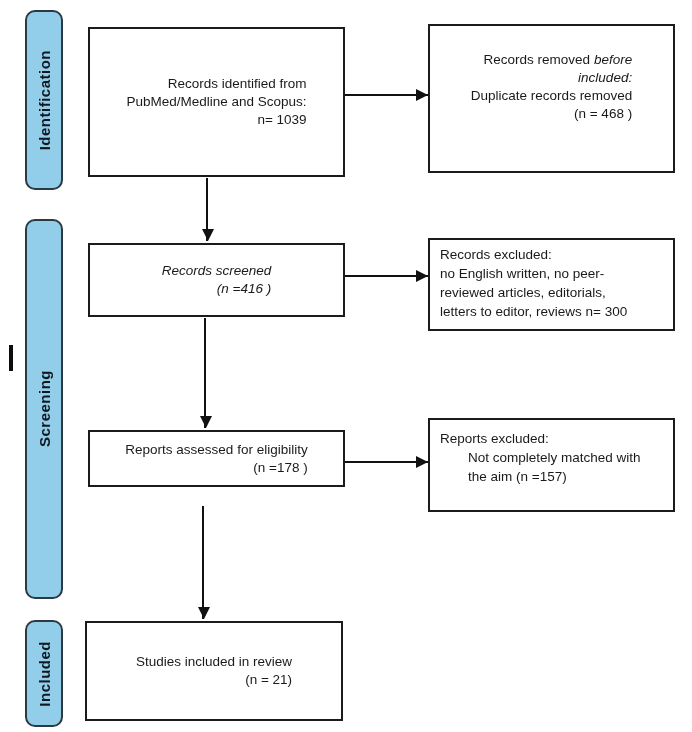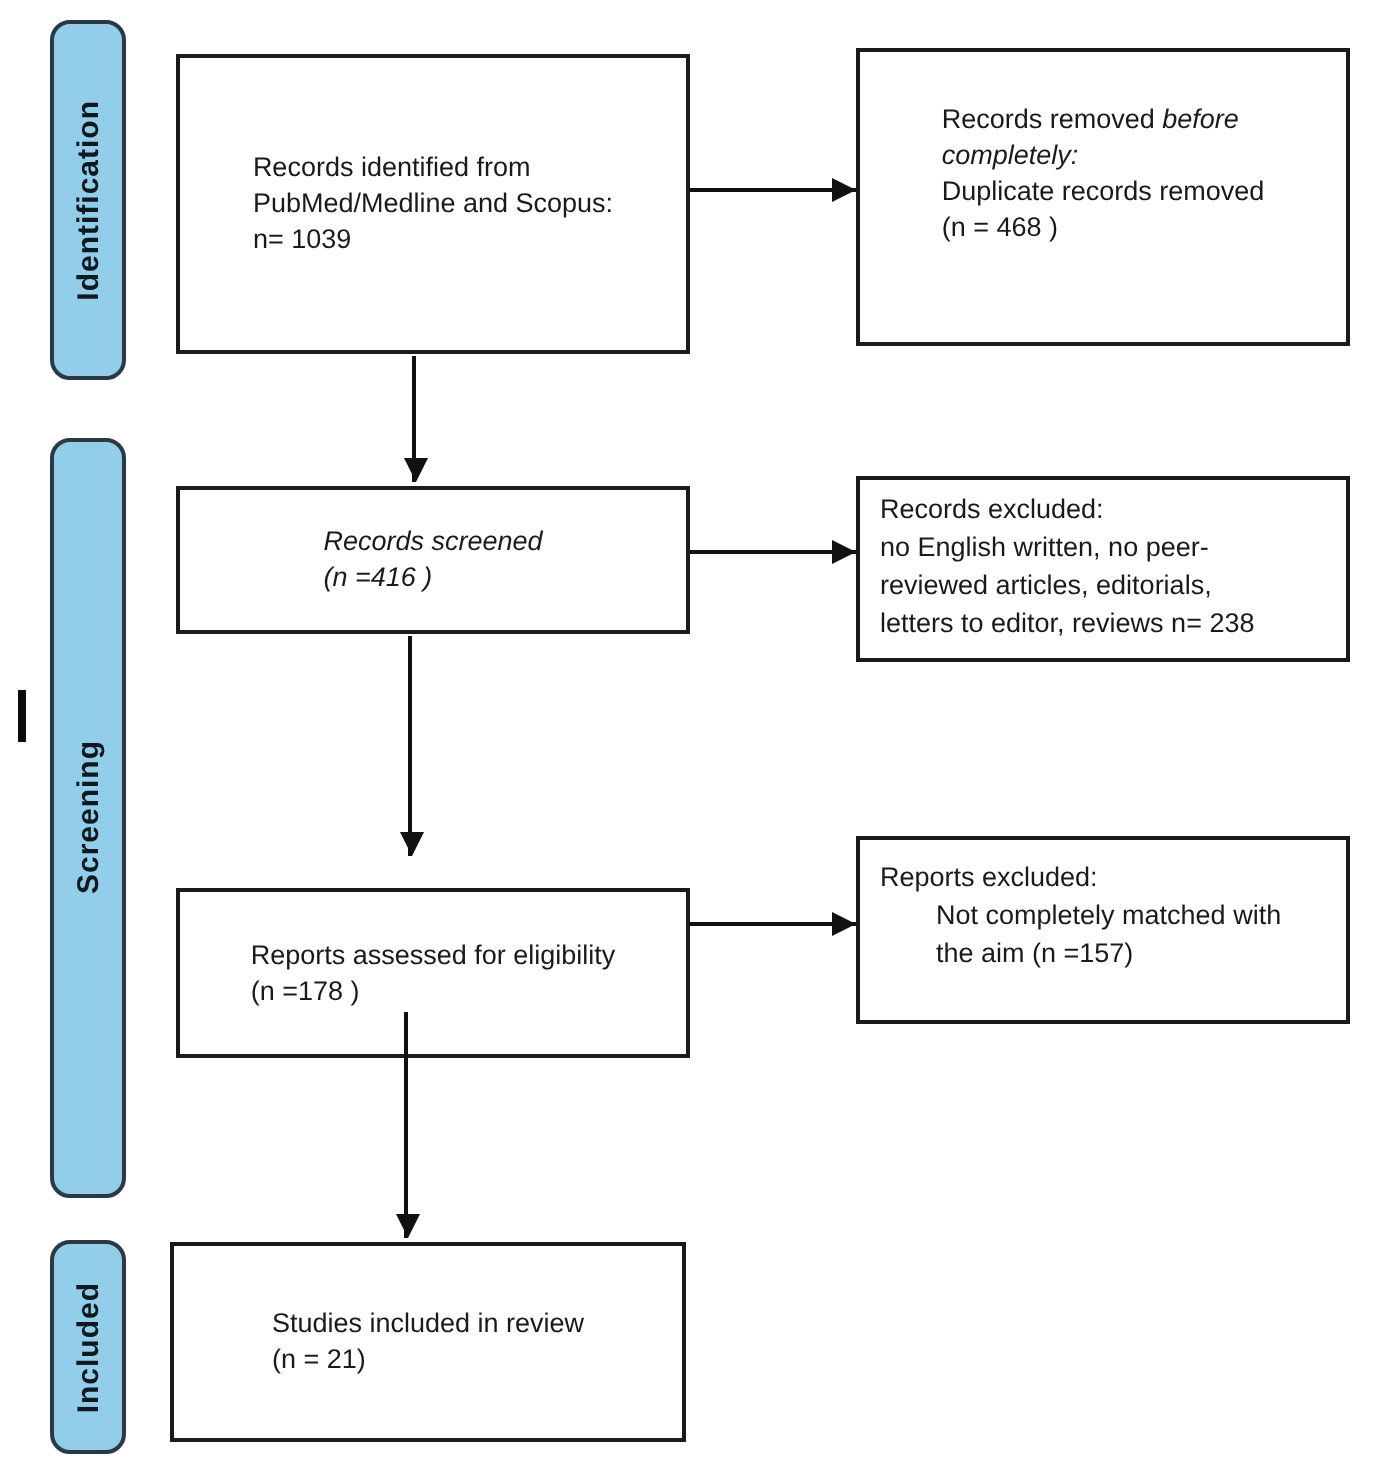--- a/index.html
+++ b/index.html
@@ -49,28 +49,28 @@
     position: absolute;
     background: #ffffff;
     border: 2px solid var(--box-border);
     font-size: 13.5px;
     line-height: 18px;
     display: flex;
     align-items: center;
     justify-content: center;
   }
   .fbox .txt { white-space: pre-line; }
-  .center { text-align: left; }
+  .center { text-align: right; }
   .leftal { align-items: flex-start; justify-content: flex-start; text-align: left; }
 
   .box-identified       { left: 88px;  top: 27px;  width: 257px; height: 150px; }
   .box-removed          { left: 428px; top: 24px;  width: 247px; height: 149px; padding-bottom: 24px; }
   .box-screened         { left: 88px;  top: 243px; width: 257px; height: 74px; font-style: italic; }
   .box-records-excluded { left: 428px; top: 238px; width: 247px; height: 93px;  padding: 5px 10px; line-height: 19px; }
-  .box-assessed         { left: 88px;  top: 444px; width: 257px; height: 85px; }
+  .box-assessed         { left: 88px;  top: 430px; width: 257px; height: 57px; }
   .box-reports-excluded { left: 428px; top: 418px; width: 247px; height: 94px;  padding: 9px 10px; line-height: 19px; }
   .box-included         { left: 85px;  top: 621px; width: 258px; height: 100px; }
 
   .indent { padding-left: 28px; white-space: pre-line; }
 
   
   .arrow-h {
     position: absolute;
     height: 0;
     border-top: 2px solid var(--arrow);
@@ -132,35 +132,35 @@
   <div class="tick-mark"></div>
 
   <div class="fbox center box-identified">
     <div class="txt">Records identified from
 PubMed/Medline and Scopus:
 n= 1039</div>
   </div>
   <div class="fbox center box-removed">
     <div>
       <span>Records removed </span><em>before</em><br>
-      <em>completely:</em><br>
+      <em>included:</em><br>
       <span>Duplicate records removed</span><br>
       <span>(n = 468 )</span>
     </div>
   </div>
 
   <div class="fbox center box-screened">
     <div class="txt">Records screened
 (n =416 )</div>
   </div>
   <div class="fbox leftal box-records-excluded">
     <div class="txt">Records excluded:
 no English written, no peer-
 reviewed articles, editorials,
-letters to editor, reviews n= 238</div>
+letters to editor, reviews n= 300</div>
   </div>
 
   <div class="fbox center box-assessed">
     <div class="txt">Reports assessed for eligibility
 (n =178 )</div>
   </div>
   <div class="fbox leftal box-reports-excluded">
     <div>
       <div>Reports excluded:</div>
       <div class="indent">Not completely matched with

